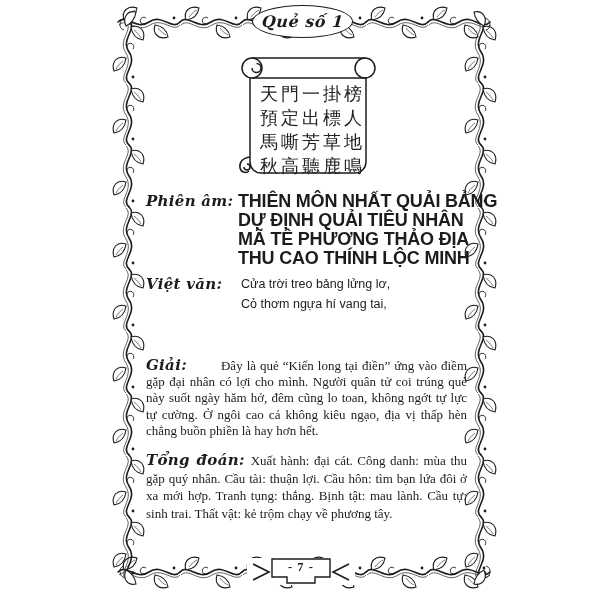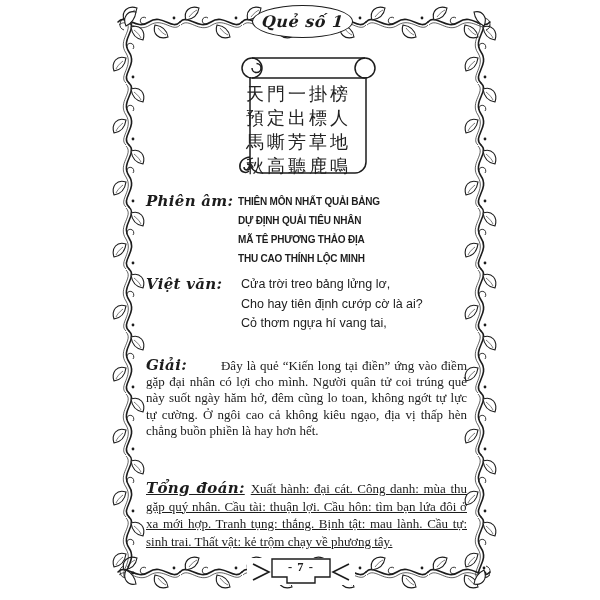--- a/index.html
+++ b/index.html
@@ -26,51 +26,51 @@
   }
   .title-oval span {
     font-family:"DejaVu Serif", serif; font-style:italic; font-weight:700;
     font-size:16px; letter-spacing:0.5px; transform:skewX(-4deg);
   }
   
   .scroll { position:absolute; left:236px; top:55px; width:146px; height:131px; z-index:2; }
   .scroll svg { position:absolute; left:0; top:0; }
   .scrollline { fill:none; stroke:var(--ink); stroke-width:1.5; }
   .scroll-lines {
-    position:absolute; left:0; top:27px; width:117px; text-align:center;padding-left:8px;
+    position:absolute; left:14px; top:27px; width:117px; text-align:center;padding-left:8px;
   }
   .cjk {
     font-family:"DejaVu Serif", serif; font-size:18px; line-height:24px;
     letter-spacing:3px; white-space:nowrap; color:#222;
   }
   
   .sections { position:absolute; left:146px; top:0; width:322px; z-index:2; }
   .label {
     font-family:"DejaVu Serif", serif; font-style:italic; font-weight:700;
     font-size:15px; letter-spacing:0.3px; white-space:nowrap;
   }
   .row { position:absolute; left:0; display:flex; }
   .row .label { width:76px; flex:0 0 76px; }
   .row-phien-am { top:192px; }
   .caps-lines div {
     font-family:"Liberation Sans", sans-serif; font-weight:700;
-    font-size:10px; line-height:19px; letter-spacing:-0.2px; white-space:nowrap;padding-left:16px;
+    font-size:18px; line-height:19px; letter-spacing:-0.2px; white-space:nowrap;padding-left:16px;
   }
   .row-viet-van { top:275px;gap:19px; }
   .italic-lines div {
     font-family:"Liberation Sans", sans-serif; 
     font-size:12.5px; line-height:19.5px; white-space:nowrap;
   }
   .para {
     position:absolute; left:0; width:321px; text-align:justify;
     font-family:"Liberation Serif", serif; font-size:13px;
   }
   .para-giai { top:357px; line-height:16.2px; }
   .para-giai .label { margin-right:34px; }
-  .para-tong { top:480px; line-height:17.6px;text-decoration:underline; }
+  .para-tong { top:452px; line-height:17.6px; }
   .para-tong .label { margin-right:6px; }
   
   .ribbon { position:absolute; left:245px; top:556px; width:112px; height:30px; z-index:3; }
   .ribbon svg { position:absolute; left:0; top:0; }
   .ribbon .pageno {
     position:absolute; left:27px; top:4px; width:58px; text-align:center;
     font-family:"Liberation Serif", serif; font-weight:700; font-size:12.5px;
     letter-spacing:1px;
   }
 </style>
@@ -159,21 +159,20 @@
         <div>DỰ ĐỊNH QUẢI TIÊU NHÂN</div>
         <div>MÃ TÊ PHƯƠNG THẢO ĐỊA</div>
         <div>THU CAO THÍNH LỘC MINH</div>
       </div>
     </div>
 
     <div class="row row-viet-van">
       <div class="label">Việt văn:</div>
       <div class="italic-lines">
         <div>Cửa trời treo bảng lửng lơ,</div>
-        <div>Cho hay tiên định cướp cờ là ai?</div>
         <div>Cỏ thơm ngựa hí vang tai,</div>
       </div>
     </div>
 
     <p class="para para-giai"><span class="label">Giải:</span><span>Đây là quẻ “Kiến long tại điền” ứng vào điềm gặp đại nhân có lợi cho mình. Người quân tử coi trúng quẻ này suốt ngày hăm hở, đêm cũng lo toan, không ngớt tự lực tự cường. Ở ngôi cao cả không kiêu ngạo, địa vị thấp hèn chẳng buồn phiền là hay hơn hết.</span></p>
 
     <p class="para para-tong"><span class="label">Tổng đoán:</span><span>Xuất hành: đại cát. Công danh: mùa thu gặp quý nhân. Cầu tài: thuận lợi. Cầu hôn: tìm bạn lứa đôi ở xa mới hợp. Tranh tụng: thắng. Bịnh tật: mau lành. Cầu tự: sinh trai. Thất vật: kẻ trộm chạy về phương tây.</span></p>
 
   </div>
 

